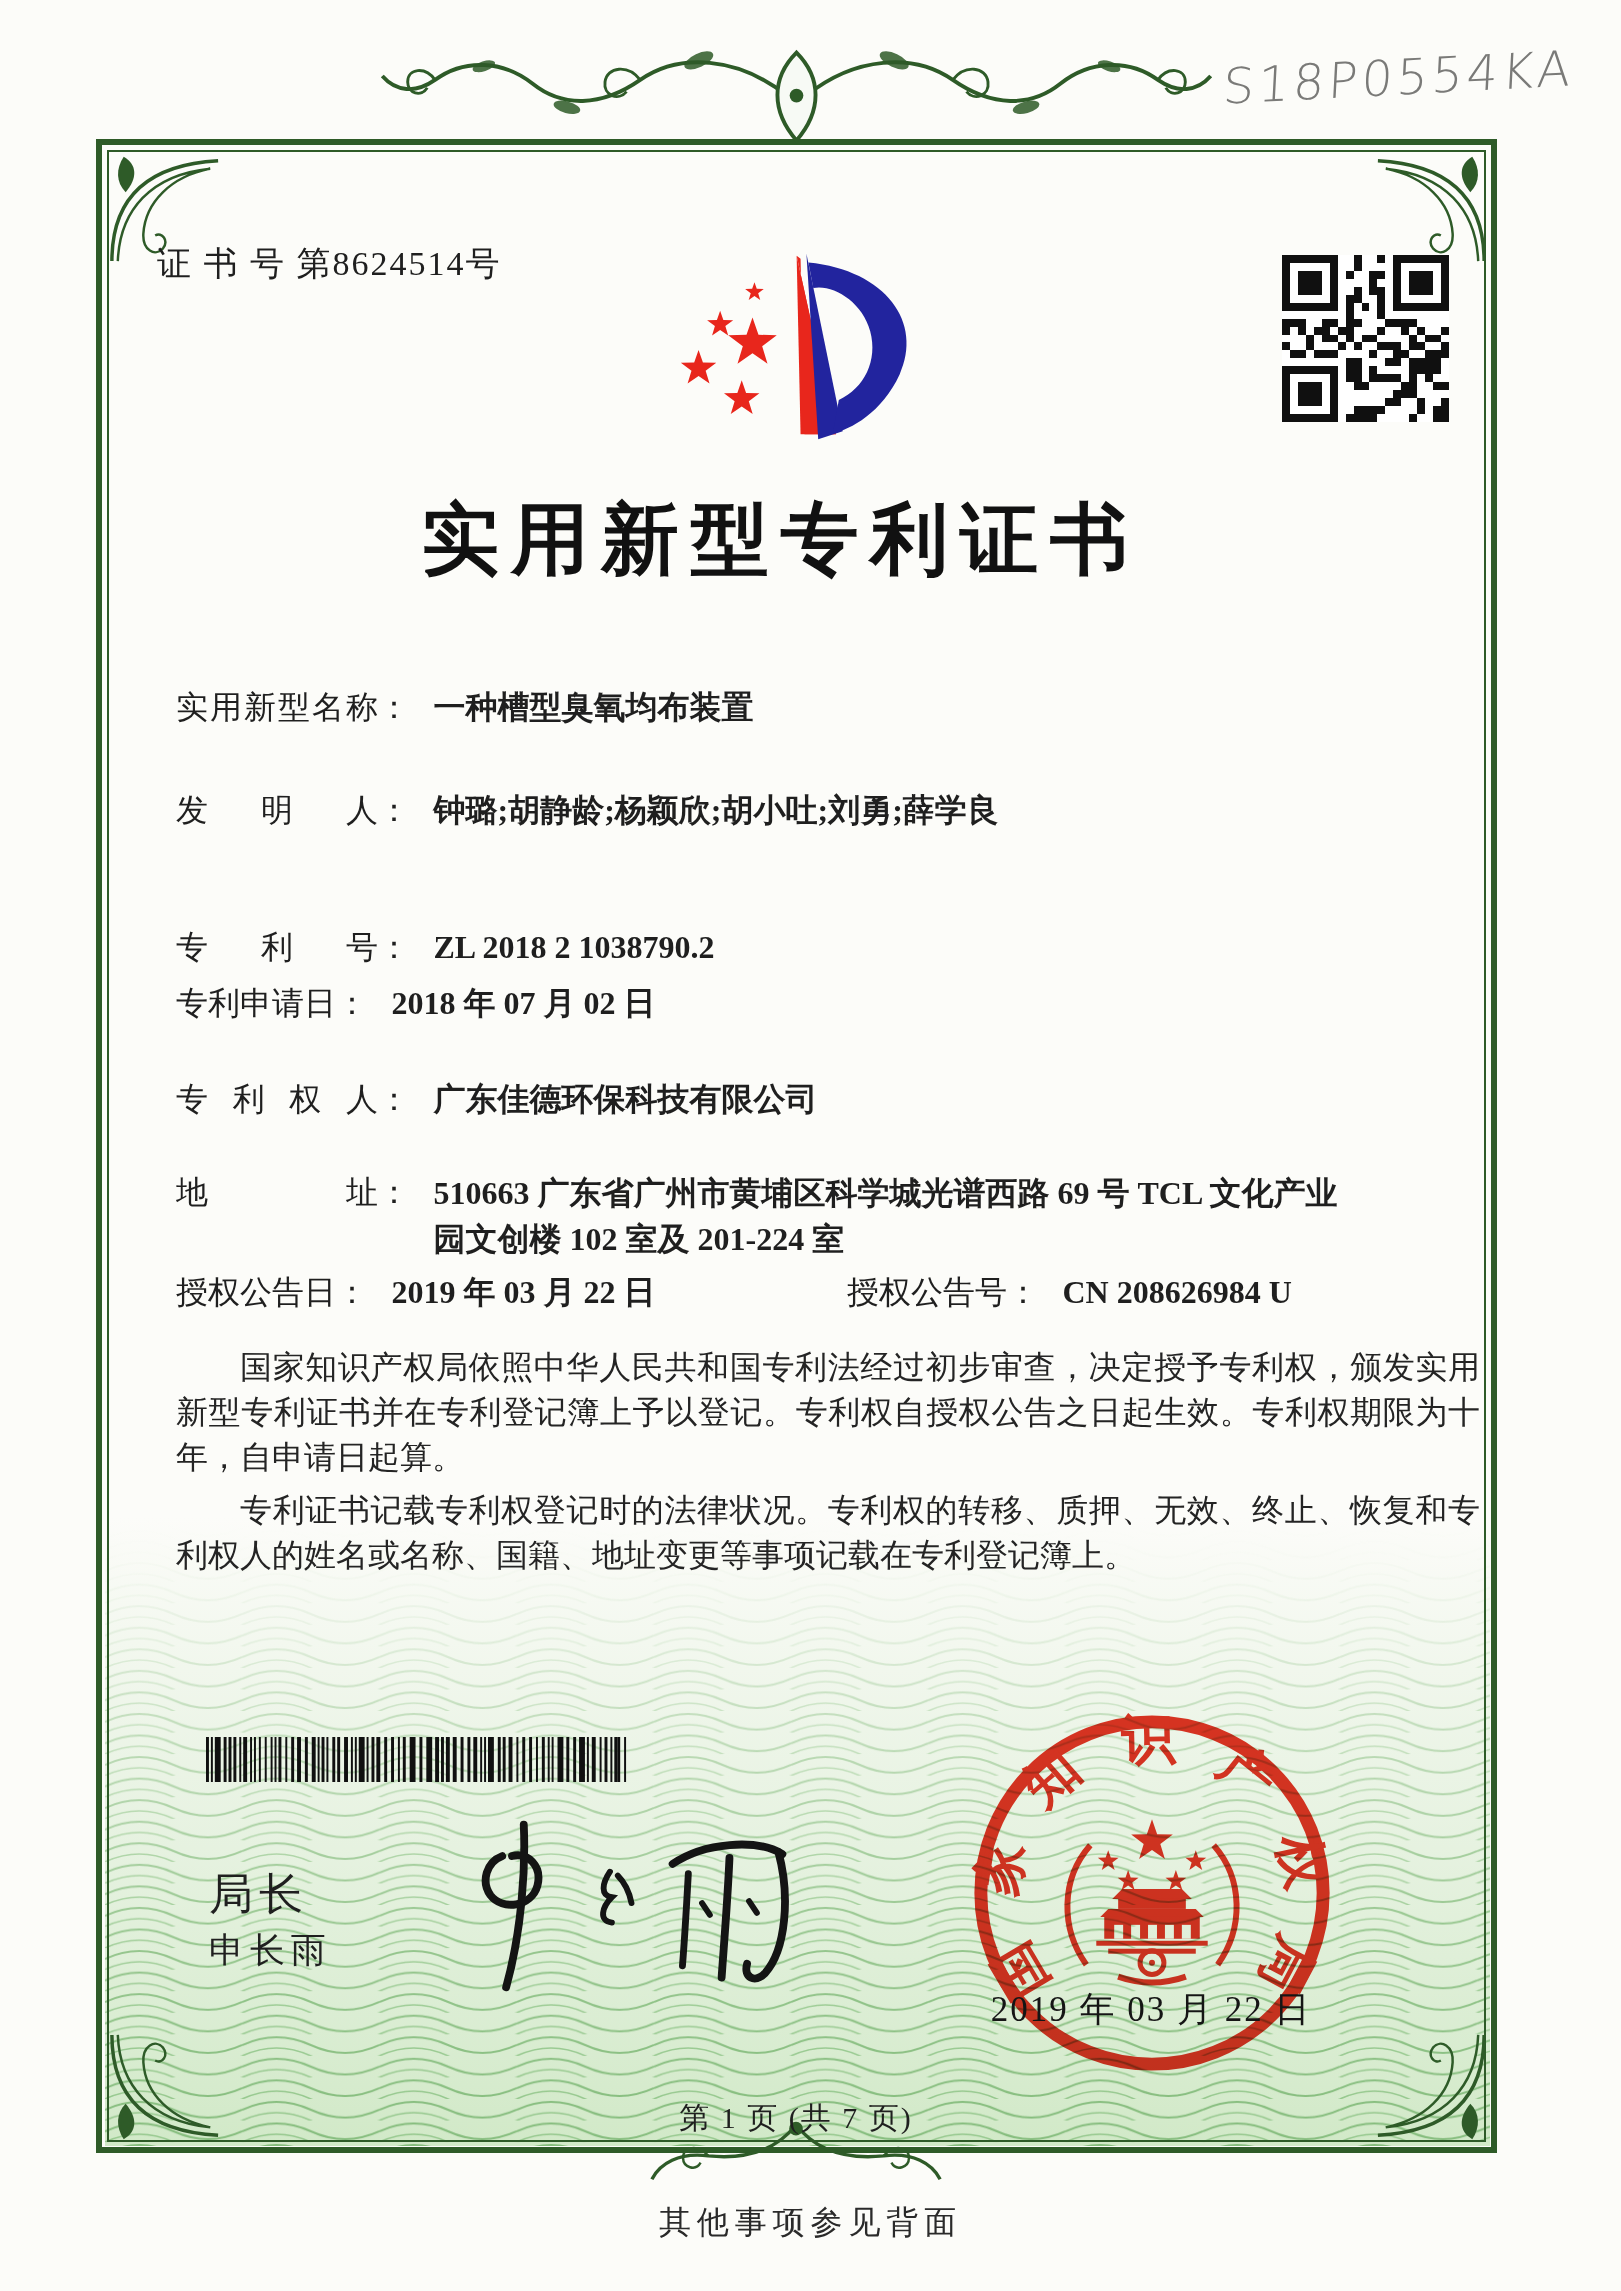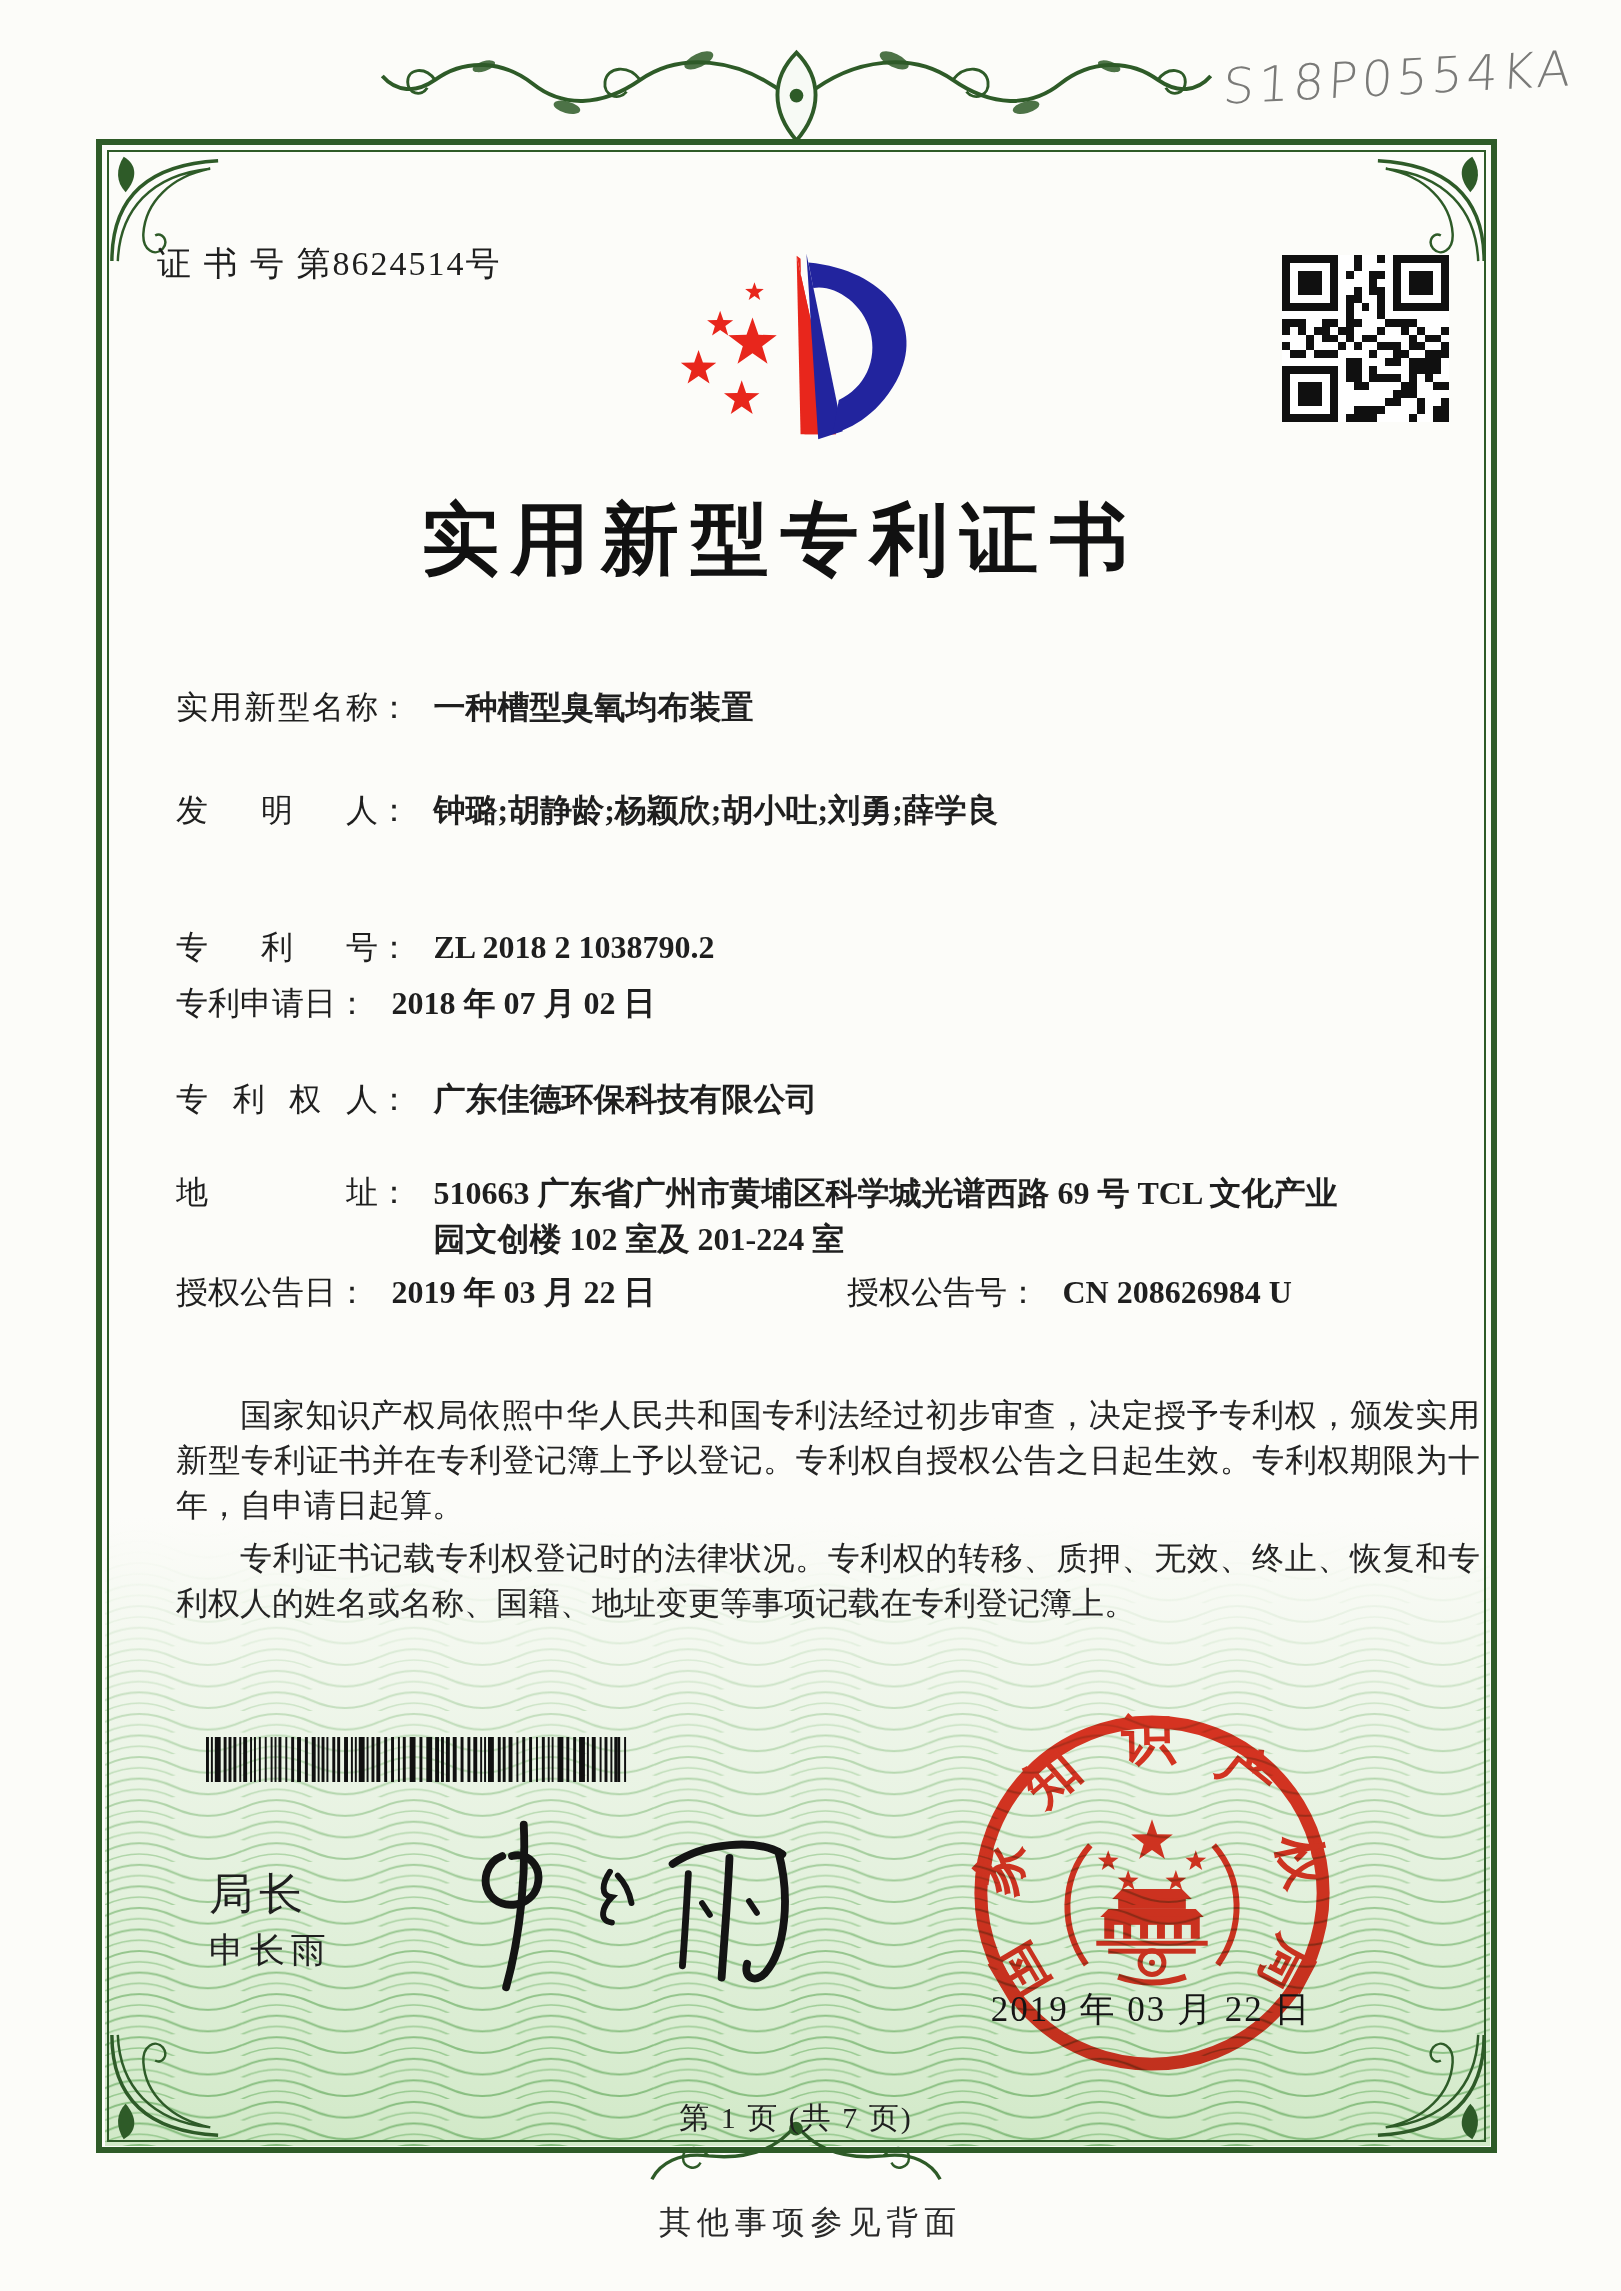--- a/index.html
+++ b/index.html
@@ -53,21 +53,21 @@
   .frow .fcolon{display:inline-block;margin-right:23.5px;}
   .frow .fvalue{display:inline-block;white-space:normal;font-weight:bold;}
   .frow.addr .fvalue{width:912px;line-height:46px;}
   .r0{top:679px;margin-top:6px;} .r1{top:788px;} .r2{top:925px;} .r3{top:981px;}
   .r4{top:1077px;} .r5{top:1170px;} .rgrant{top:1270px;}
   .grant2{position:absolute;left:647px;top:0;white-space:nowrap;margin-left:24px;}
 
   
   .body-text{
     position:absolute;left:176px;top:1345px;width:1304px;
-    font-size:32px;line-height:45px;text-align:justify;color:#242424;margin-top:48px;
+    font-size:32px;line-height:45px;text-align:justify;color:#242424;
   }
   .body-text p{margin:0 0 7.8px 0;text-indent:2em;}
 
   
   .waves{position:absolute;left:105px;top:1517px;width:1385px;height:629px;}
 
   
   .barcode{position:absolute;left:206px;top:1737px;width:423px;height:45px;}
   .barcode svg{width:100%;height:100%;}
   .signer-title{position:absolute;left:209px;top:1865px;font-size:44px;letter-spacing:5.9px;font-family:"Liberation Sans","DejaVu Sans",sans-serif;}

